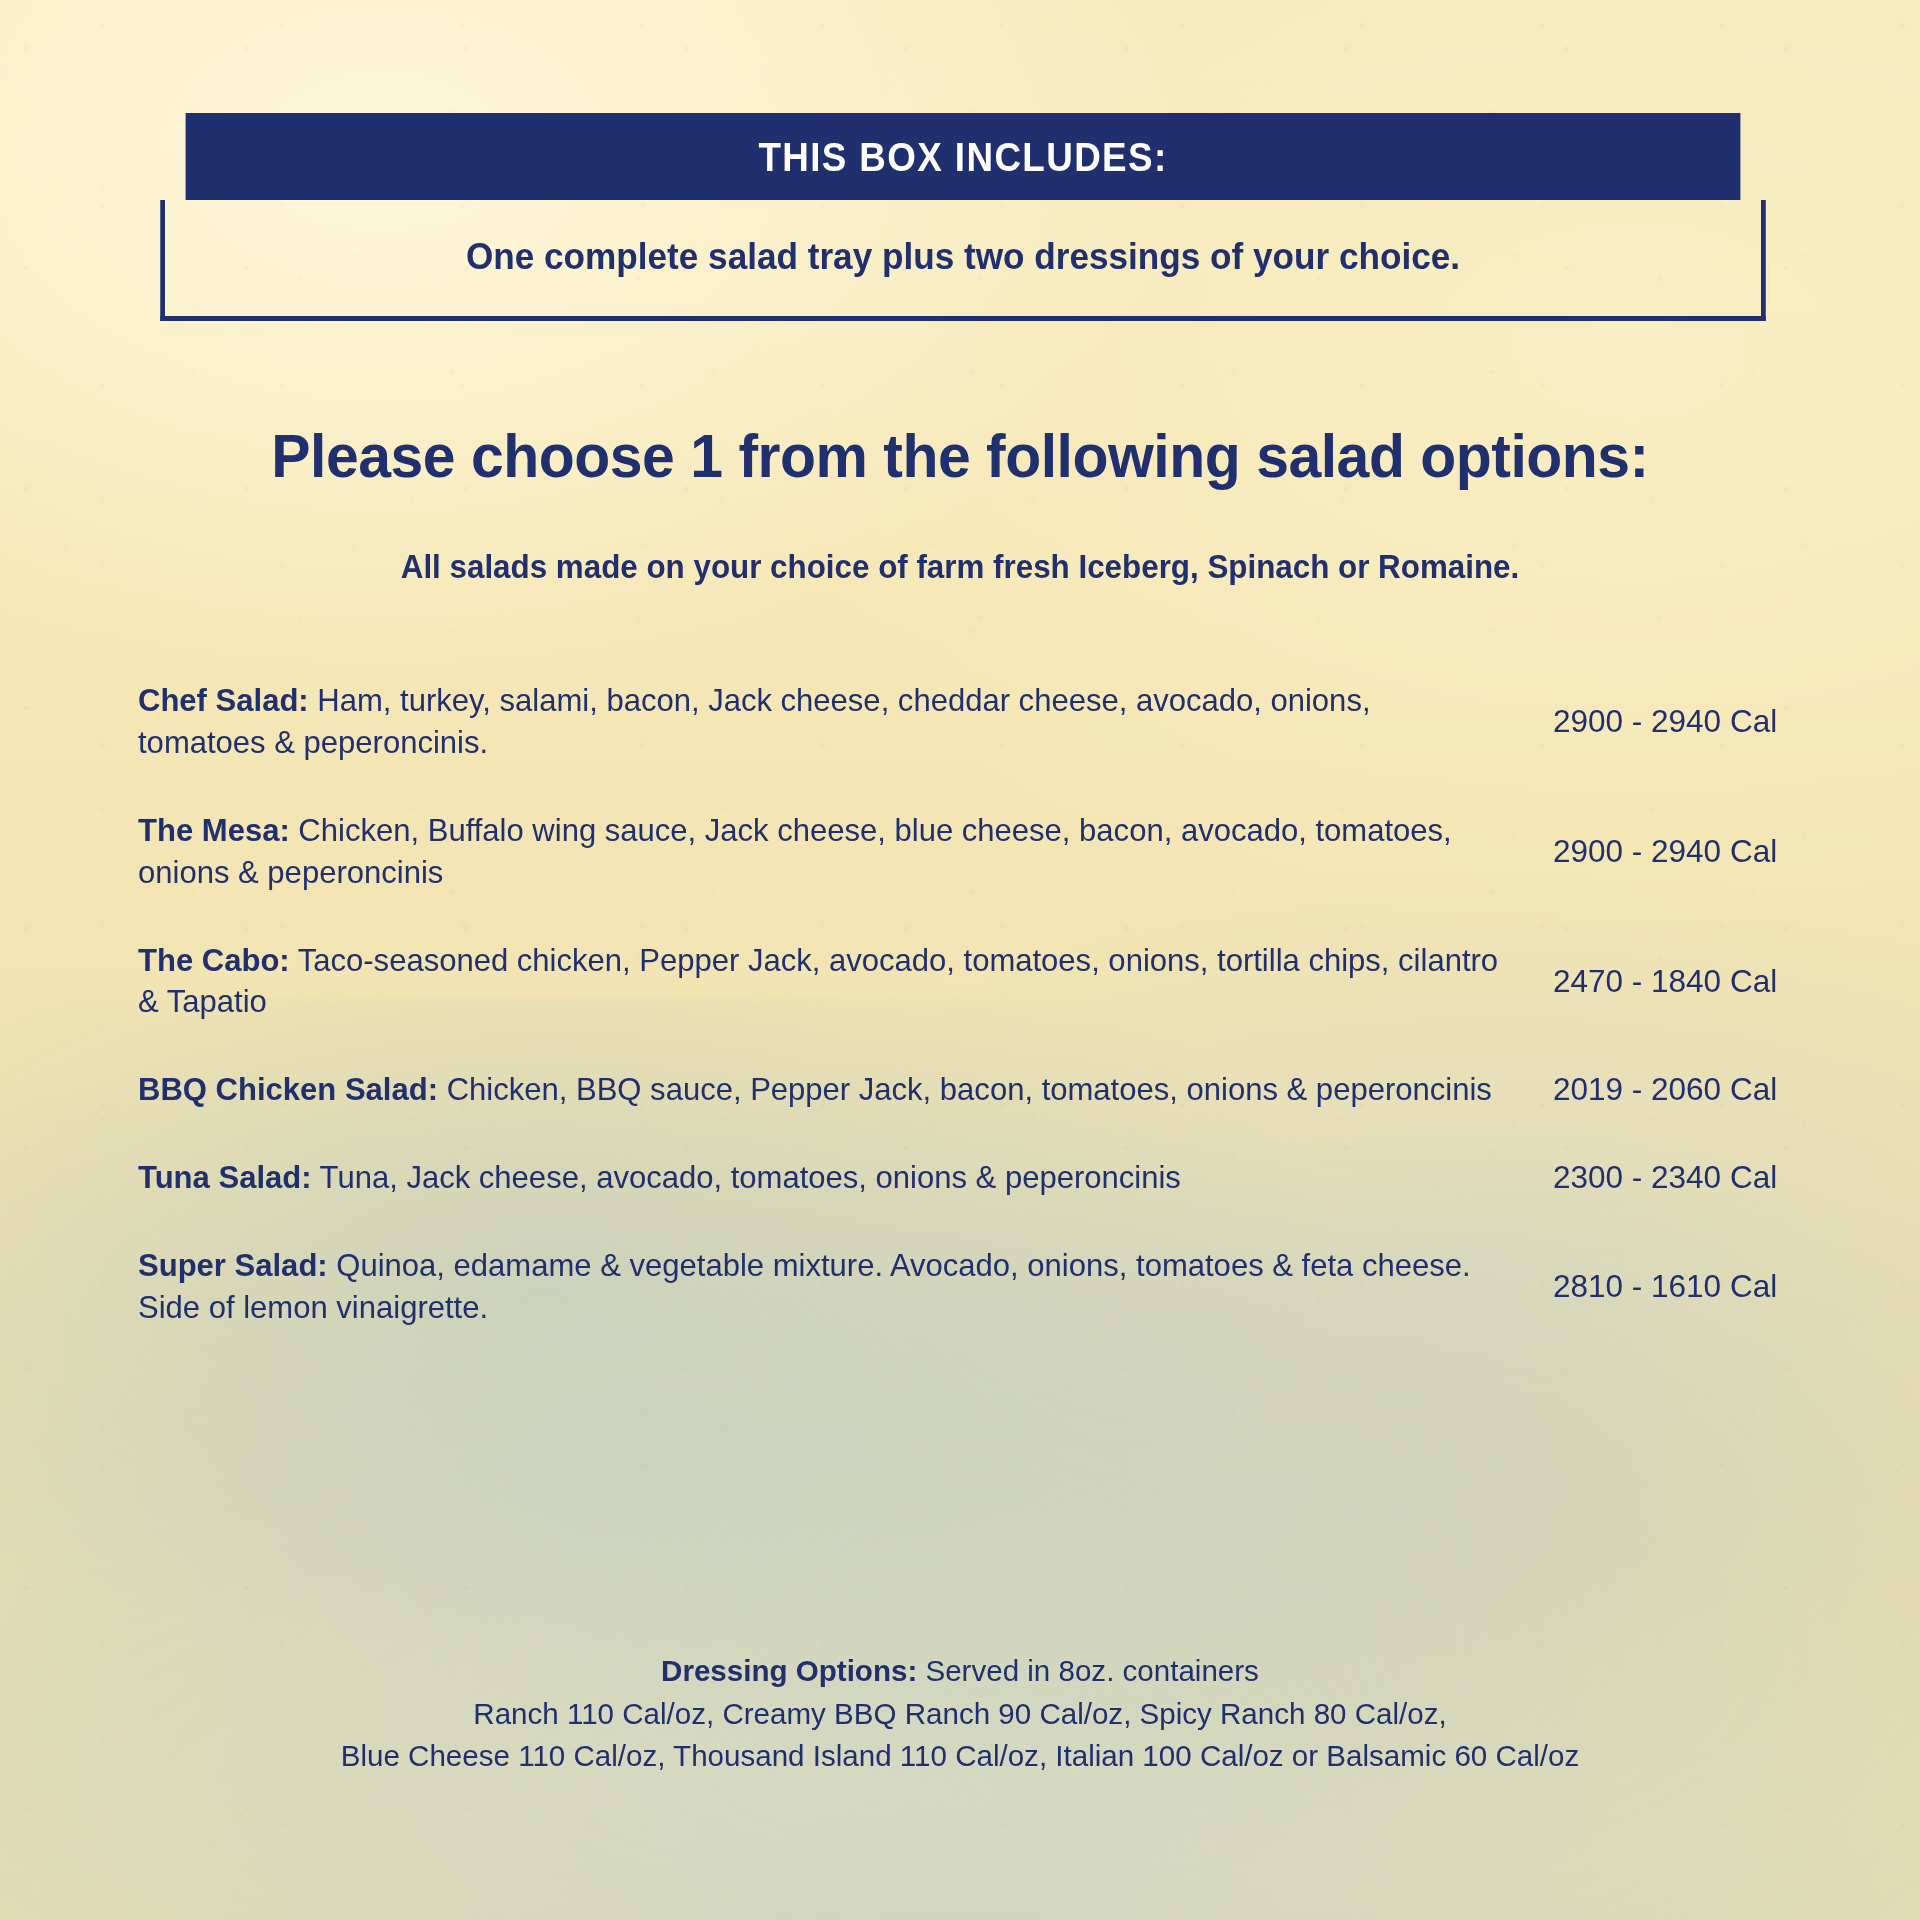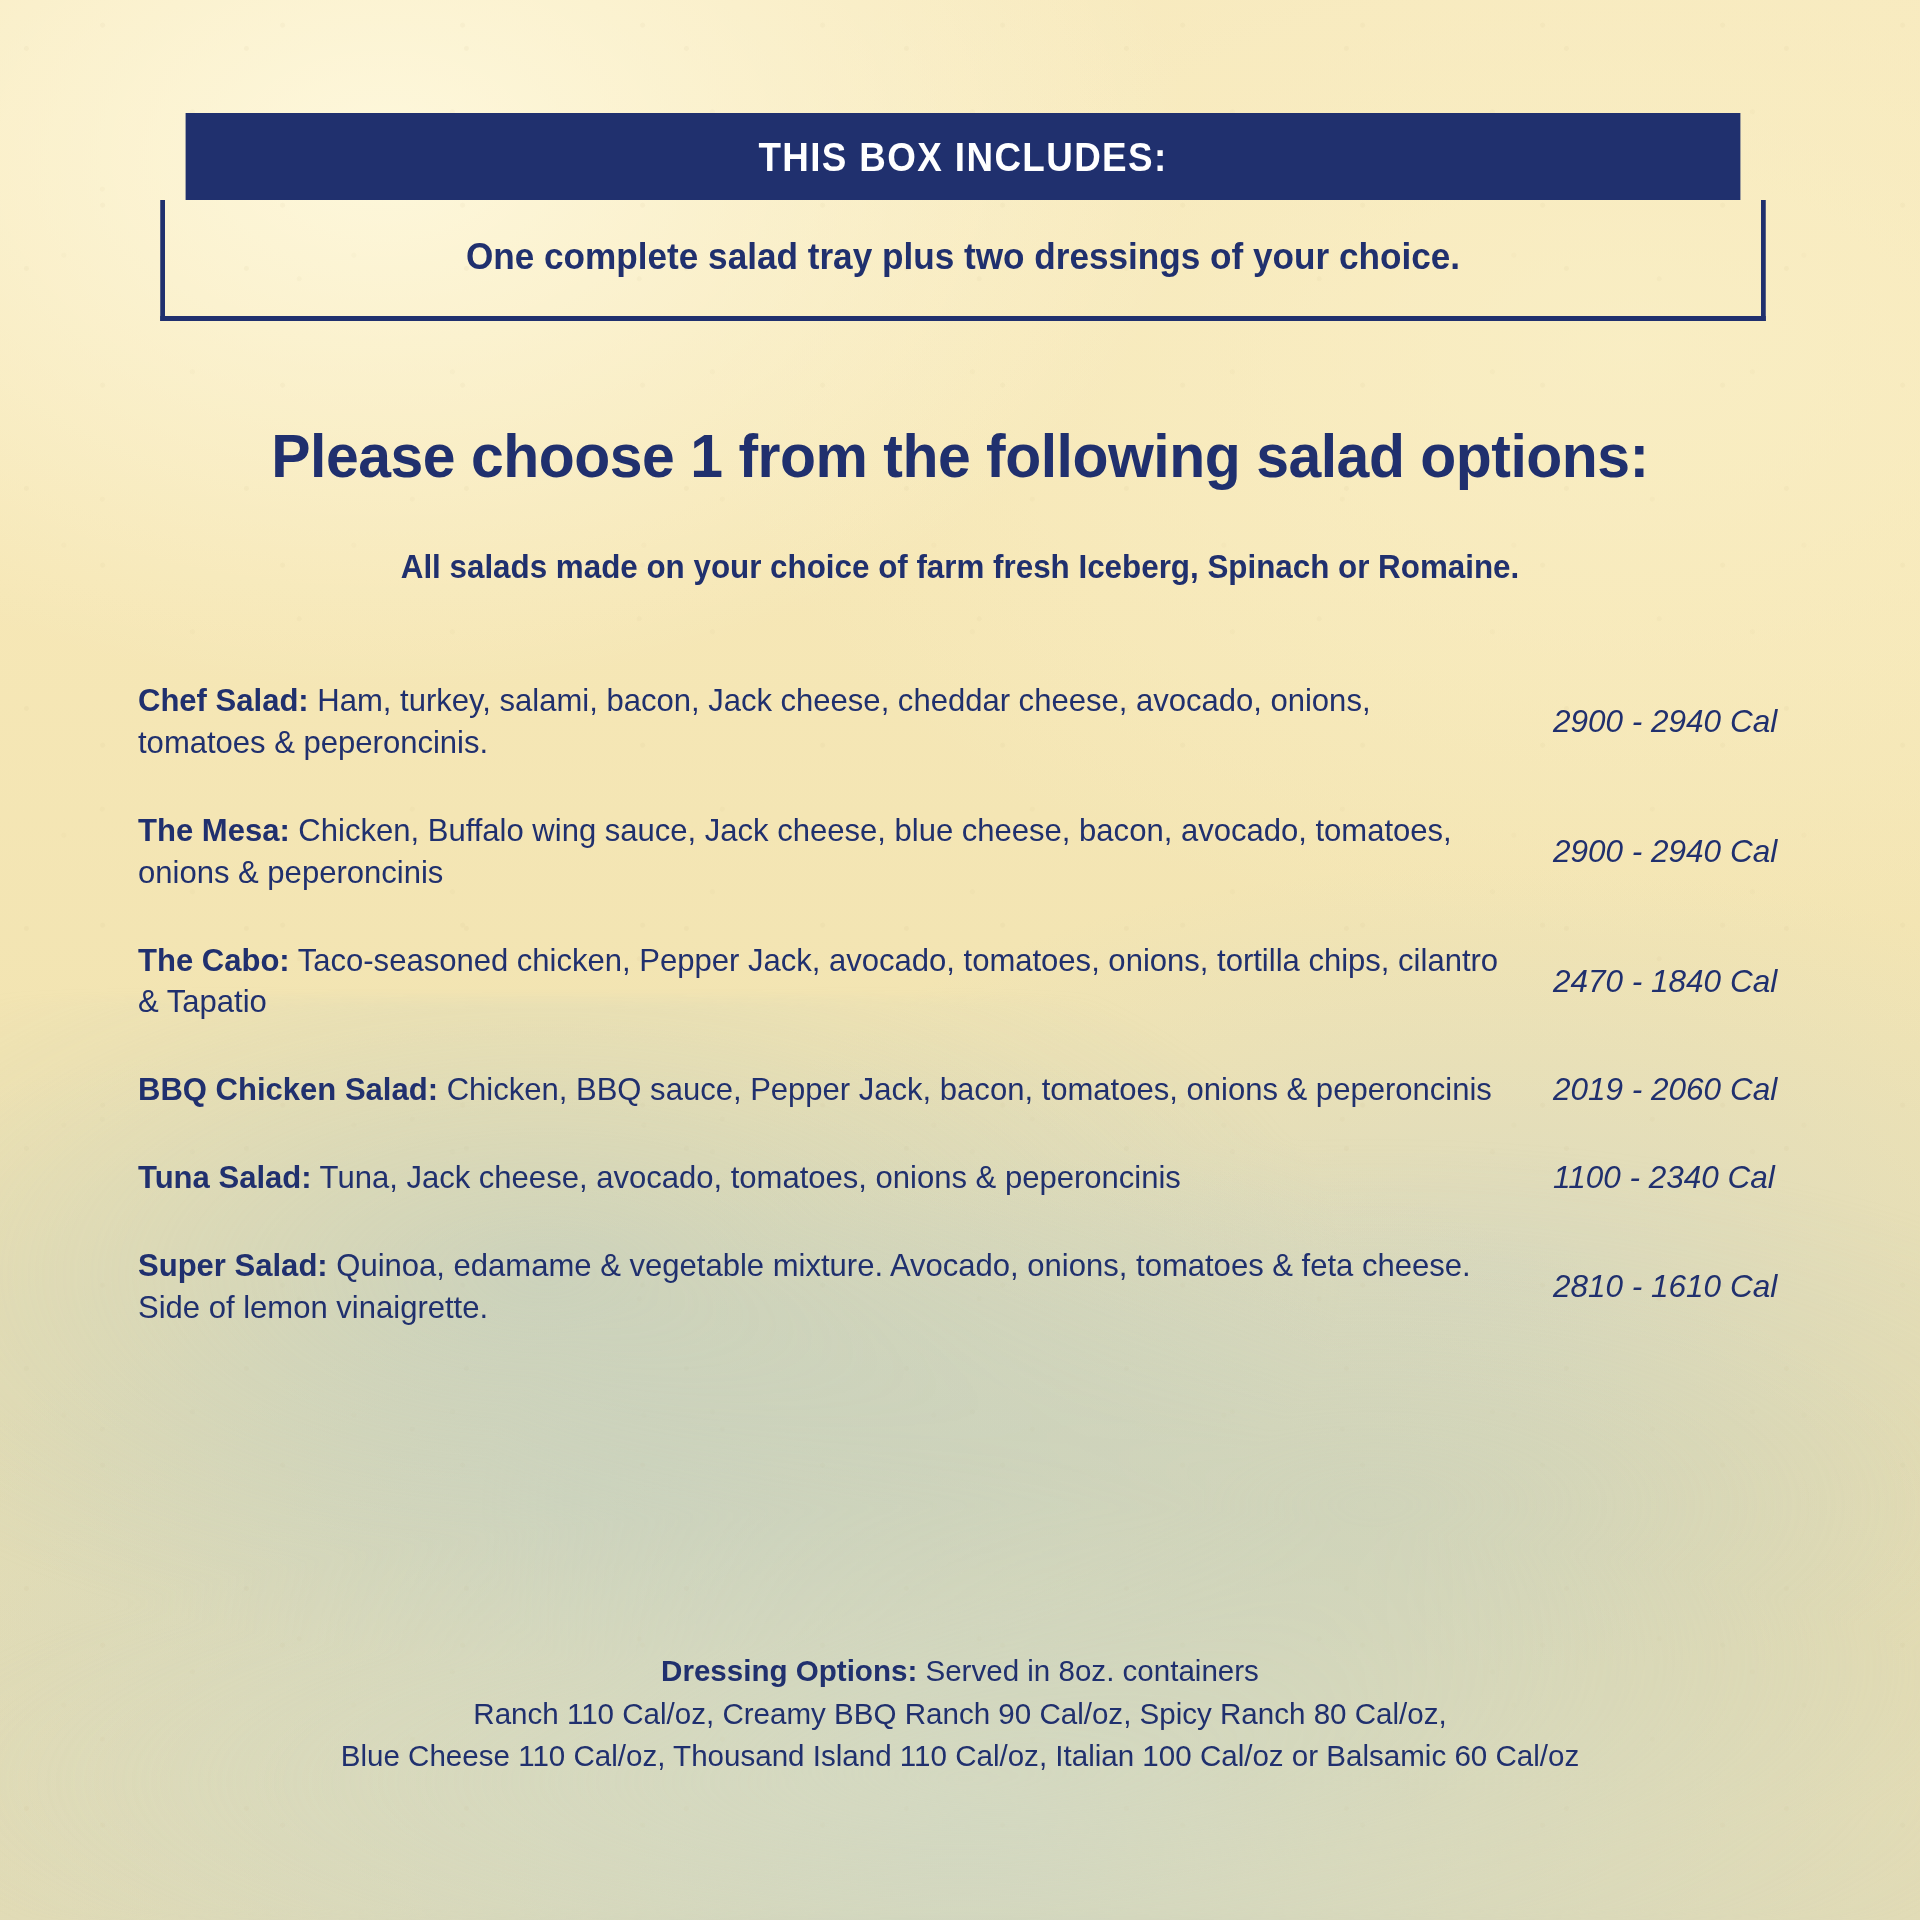--- a/index.html
+++ b/index.html
@@ -146,21 +146,20 @@
   .salad-desc .name {
     font-weight: bold;
   }
   .salad-cal {
     flex: 0 0 265px;
     text-align: left;
     color: #20306e;
     font-size: 31.5px;
     line-height: 1.33;
     white-space: nowrap;
-    font-style: italic;
   }
 
   
   .dressings {
     position: absolute;
     left: 0;
     top: 1650px;
     width: 1920px;
     text-align: center;
     color: #20306e;
@@ -220,21 +219,21 @@
       <div class="salad-desc">
         <span class="name">BBQ Chicken Salad:</span><span> Chicken, BBQ sauce, Pepper Jack, bacon, tomatoes, onions &amp; peperoncinis</span>
       </div>
       <div class="salad-cal">2019 - 2060 Cal</div>
     </div>
 
     <div class="salad-row">
       <div class="salad-desc">
         <span class="name">Tuna Salad:</span><span> Tuna, Jack cheese, avocado, tomatoes, onions &amp; peperoncinis</span>
       </div>
-      <div class="salad-cal">1100 - 2340 Cal</div>
+      <div class="salad-cal">2300 - 2340 Cal</div>
     </div>
 
     <div class="salad-row">
       <div class="salad-desc">
         <span class="name">Super Salad:</span><span> Quinoa, edamame &amp; vegetable mixture. Avocado, onions, tomatoes &amp; feta cheese. Side of lemon vinaigrette.</span>
       </div>
       <div class="salad-cal">2810 - 1610 Cal</div>
     </div>
 
   </div>

